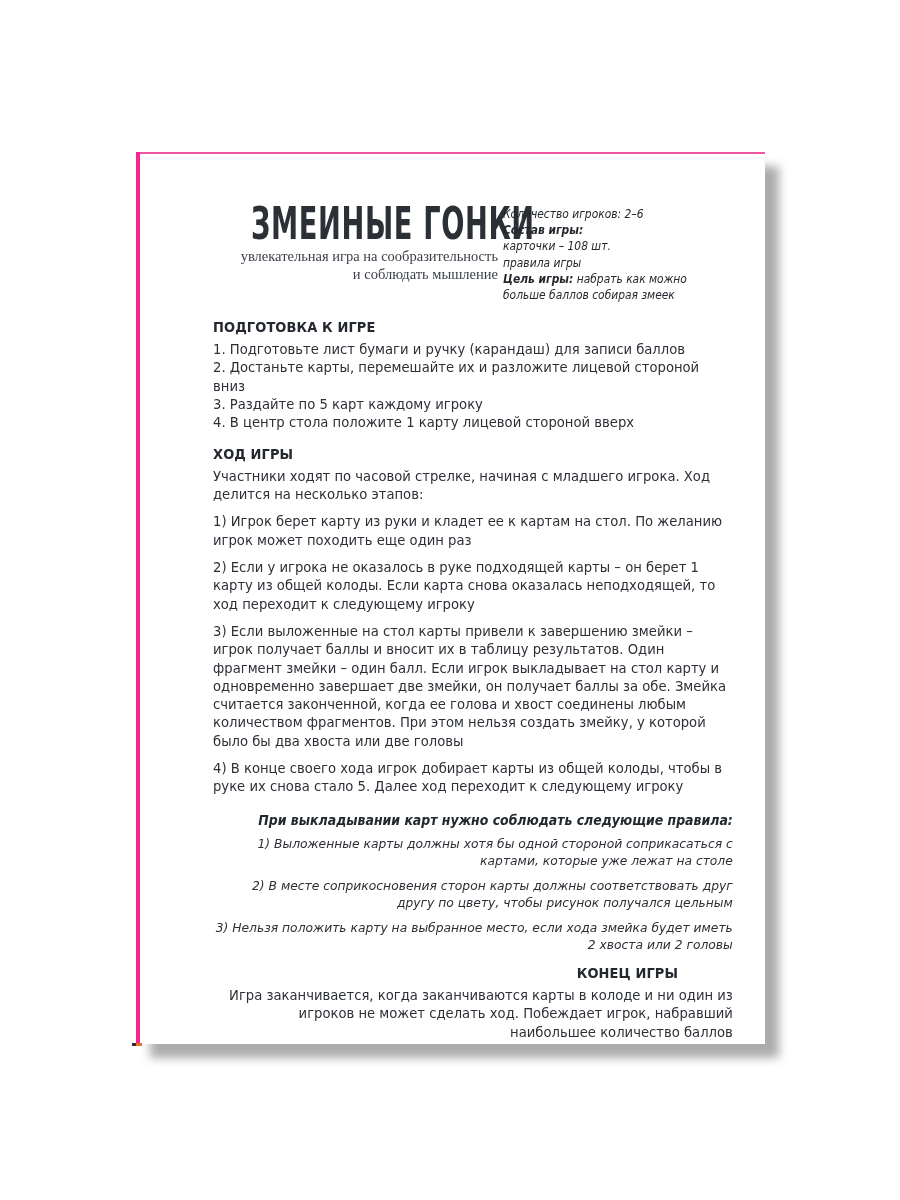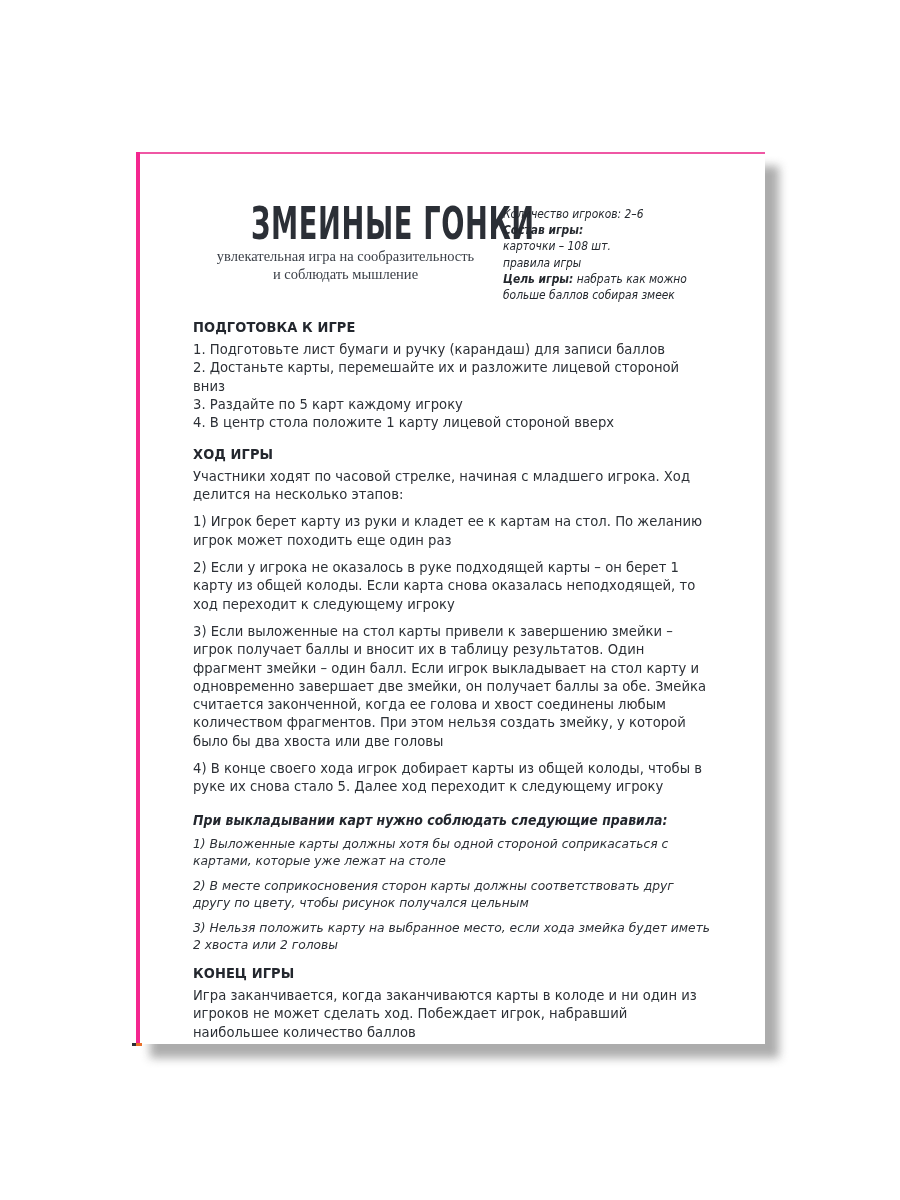--- a/index.html
+++ b/index.html
@@ -97,39 +97,39 @@
     transform: scaleX(0.62);
     transform-origin: center top;
     white-space: nowrap;
     margin: 0 0 4px 0;
   }
   .game-subtitle {
     font-family: "Liberation Serif", serif;
     font-size: 14.5px;
     line-height: 1.24;
     color: #3a3f47;
-    text-align: center;
+    text-align: right;
     margin: 0;
   }
   .meta-block {
     width: 210px;
     font-family: "DejaVu Sans", sans-serif;
     font-style: italic;
     font-size: 11.4px;
     line-height: 1.42;
     color: #24282e;
     padding-top: 6px;
     transform: scaleX(0.94);
     transform-origin: left top;
   }
   .meta-line { white-space: nowrap; }
   .meta-line b { font-weight: bold; }
 
   
-  .section { margin-top: 14px; }
+  .section { margin-top: 14px; margin-left: 20px; }
   .section-head {
     font-family: "DejaVu Sans", sans-serif;
     font-weight: bold;
     font-size: 14px;
     letter-spacing: 0.1px;
     color: #23272e;
     margin: 0 0 5px 0;
     transform: scaleX(0.93);
     transform-origin: left center;
   }
@@ -222,27 +222,27 @@
 
       <div class="section">
         <div class="section-head">ХОД ИГРЫ</div>
         <p class="para">Участники ходят по часовой стрелке, начиная с младшего игрока. Ход делится на несколько этапов:</p>
         <p class="para">1) Игрок берет карту из руки и кладет ее к картам на стол. По желанию игрок может походить еще один раз</p>
         <p class="para">2) Если у игрока не оказалось в руке подходящей карты – он берет 1 карту из общей колоды. Если карта снова оказалась неподходящей, то ход переходит к следующему игроку</p>
         <p class="para">3) Если выложенные на стол карты привели к завершению змейки – игрок получает баллы и вносит их в таблицу результатов. Один фрагмент змейки – один балл. Если игрок выкладывает на стол карту и одновременно завершает две змейки, он получает баллы за обе. Змейка считается законченной, когда ее голова и хвост соединены любым количеством фрагментов. При этом нельзя создать змейку, у которой было бы два хвоста или две головы</p>
         <p class="para">4) В конце своего хода игрок добирает карты из общей колоды, чтобы в руке их снова стало 5. Далее ход переходит к следующему игроку</p>
       </div>
 
-      <div class="section" style="margin-top:0;">
+      <div class="section" style="margin-top:0;text-align:right;">
         <p class="rules-intro">При выкладывании карт нужно соблюдать следующие правила:</p>
         <p class="rule-italic">1) Выложенные карты должны хотя бы одной стороной соприкасаться с картами, которые уже лежат на столе</p>
         <p class="rule-italic">2) В месте соприкосновения сторон карты должны соответствовать друг другу по цвету, чтобы рисунок получался цельным</p>
         <p class="rule-italic">3) Нельзя положить карту на выбранное место, если хода змейка будет иметь 2 хвоста или 2 головы</p>
       </div>
 
-      <div class="section" style="margin-top:12px;">
+      <div class="section" style="margin-top:12px;text-align:right;">
         <div class="section-head">КОНЕЦ ИГРЫ</div>
         <p class="para">Игра заканчивается, когда заканчиваются карты в колоде и ни один из игроков не может сделать ход. Побеждает игрок, набравший наибольшее количество баллов</p>
       </div>
 
     </div>
   </div>
 </div>
 
 </body></html>

